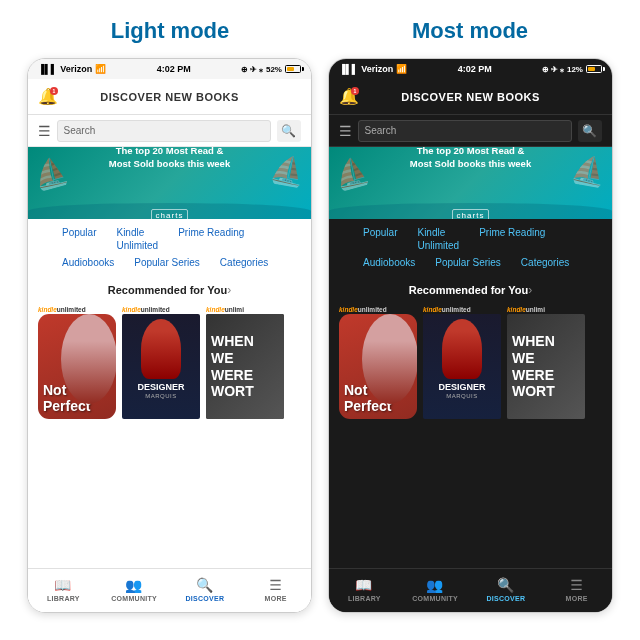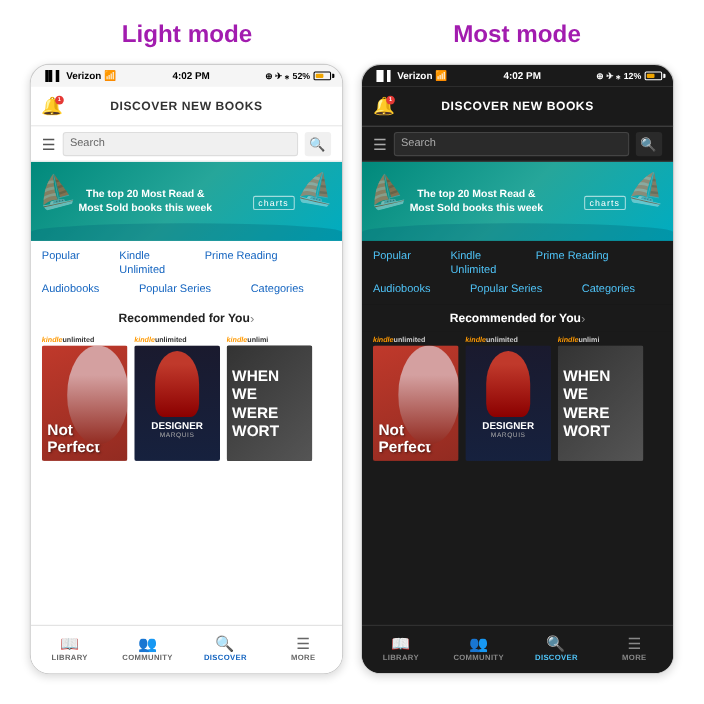--- a/index.html
+++ b/index.html
@@ -27,21 +27,21 @@
     .header-row {
       display: flex;
       width: 100%;
       justify-content: space-around;
       margin-bottom: 14px;
     }
 
     .mode-title {
       font-size: 22px;
       font-weight: 600;
-      color: #a21caf;
+      color: #0369a1;
       text-align: center;
       width: 280px;
     }
 
     .phones-row {
       display: flex;
       width: 100%;
       gap: 16px;
       justify-content: center;
     }
@@ -213,21 +213,21 @@
     .banner-text {
       color: white;
       text-align: center;
       font-size: 9.5px;
       font-weight: 700;
       line-height: 1.4;
       z-index: 2;
     }
     .banner-inner {
       display: flex;
-      flex-direction: row;
+      flex-direction: column;
       align-items: center;
       z-index: 2;
       gap: 37px;
     }
     .charts-logo {
       font-size: 8px;
       color: #fff;
       margin-top: 2px;
       letter-spacing: 1px;
       border: 1px solid rgba(255,255,255,0.6);
@@ -263,22 +263,23 @@
     
     .categories {
       padding: 7px 10px 4px;
       flex-shrink: 0;
     }
     .light .categories { background: #fff; }
     .dark .categories { background: #1a1a1a; }
 
     .cat-row {
       display: flex;
-      gap: 36px;
+      gap: 20px;
       margin-bottom: 4px;
+      margin-left: 24px;
     }
     .cat-link {
       font-size: 10px;
       font-weight: 500;
       line-height: 1.3;
     }
     .light .cat-link { color: #1565c0; }
     .dark .cat-link { color: #4fc3f7; }
 
     
@@ -333,20 +334,21 @@
     
     .book1-cover {
       background: linear-gradient(160deg, #c0392b 0%, #922b21 100%);
       width: 100%;
       height: 100%;
       display: flex;
       flex-direction: column;
       align-items: flex-start;
       justify-content: flex-end;
       padding: 5px;
+      border-radius: 11px;
     }
     .book1-title {
       font-size: 14px;
       font-weight: 900;
       color: white;
       line-height: 1.1;
       text-shadow: 1px 1px 2px rgba(0,0,0,0.5);
     }
     .book1-figure {
       position: absolute;

